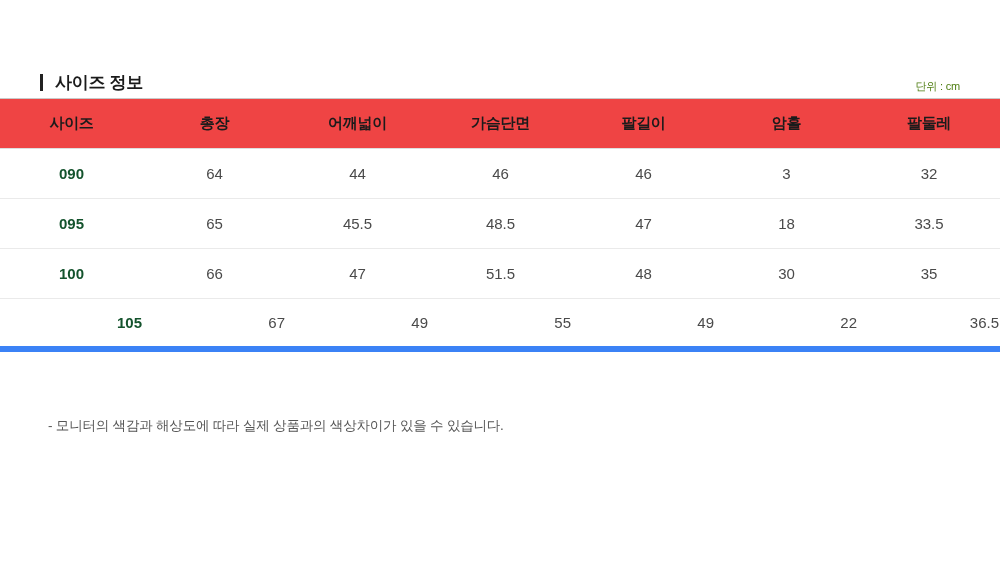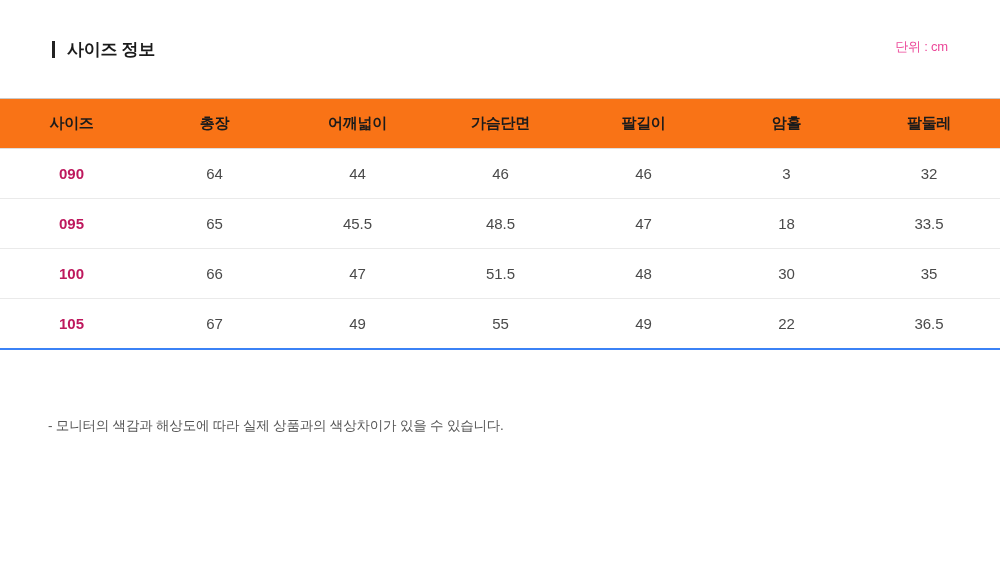--- a/index.html
+++ b/index.html
@@ -16,48 +16,48 @@
     position: relative;
     width: 1000px;
     height: 571px;
     background: #ffffff;
   }
 
   
   .header {
     position: absolute;
     left: 0;
-    top: 38px;
+    top: 44px;
     width: 1000px;
     height: 50px;
     display: flex;
-    align-items: flex-start;
-    padding: 0 52px;
+    align-items: flex-end;
+    padding: 0 40px;
   }
   .title-wrap {
     display: flex;
     align-items: center;
     gap: 12px;
   }
   .title-bar {
     width: 3px;
     height: 17px;
     background: #222222;
     display: inline-block;
   }
   .title-text {
     font-size: 17px;
     font-weight: bold;
     letter-spacing: -0.3px;
     color: #1b1b1b;
   }
   .unit-text {
     margin-left: auto;
-    font-size: 13px;
-    color: #ec4899;
+    font-size: 11px;
+    color: #4d7c0f;
     letter-spacing: -0.2px;
   }
 
   
   .table-wrap {
     position: absolute;
     left: 0;
     top: 98px;
     width: 1000px;
   }
@@ -73,35 +73,36 @@
     border-bottom: 1px solid #dedede;
   }
   table.size-table thead th {
     height: 50px;
     font-size: 15px;
     font-weight: bold;
     color: #1b1b1b;
     letter-spacing: -0.3px;
     border-top: 1px solid #c9c9c9;
     border-bottom: 1px solid #dedede;
-    background: #f97316;
+    background: #ef4444;
   }
   table.size-table tbody td {
     height: 50px;
     font-size: 15px;
     color: #4a4a4a;
     border-top: 0;
     border-bottom: 1px solid #eaeaea;
   }
   table.size-table tbody tr:last-child td {
-    border-bottom: 2px solid #3b82f6;
+    border-bottom: 6px solid #3b82f6;
+    text-align: right;
   }
   table.size-table tbody td.size-col {
     font-weight: bold;
-    color: #be185d;
+    color: #14532d;
   }
   
   col.c0 { width: 143px; }
   col.c1 { width: 143px; }
   col.c2 { width: 143px; }
   col.c3 { width: 143px; }
   col.c4 { width: 143px; }
   col.c5 { width: 143px; }
   col.c6 { width: 142px; }
 

